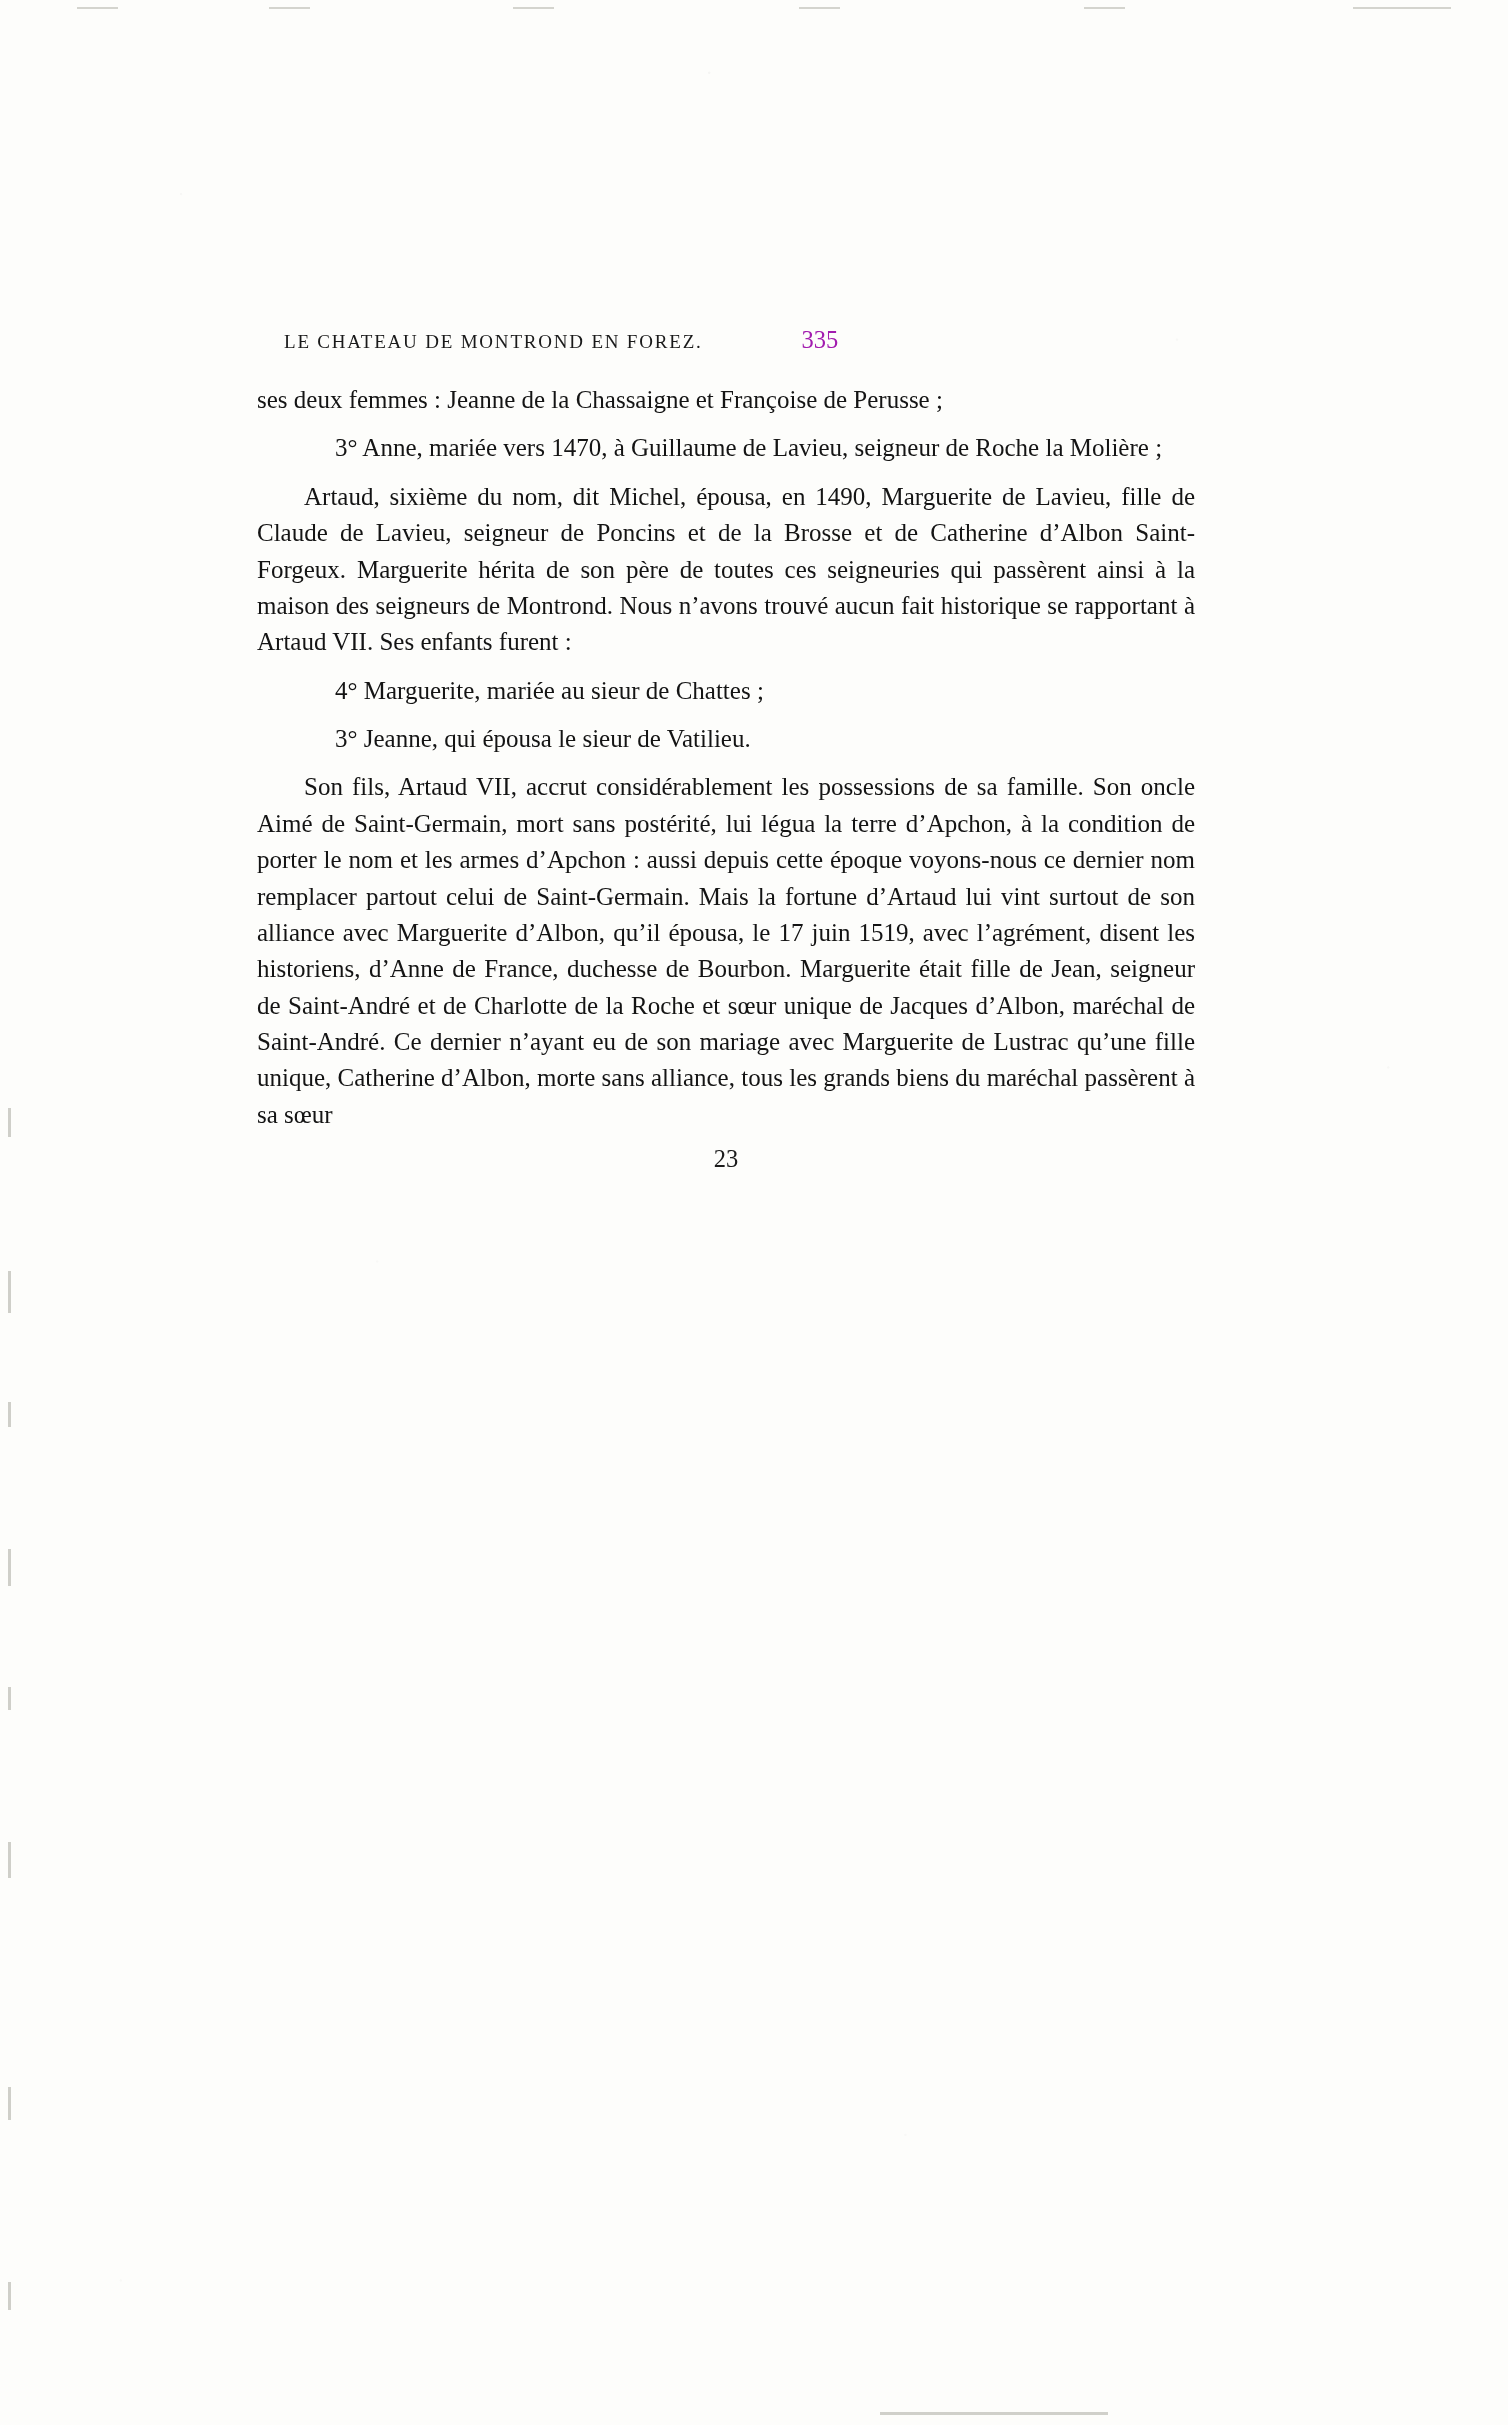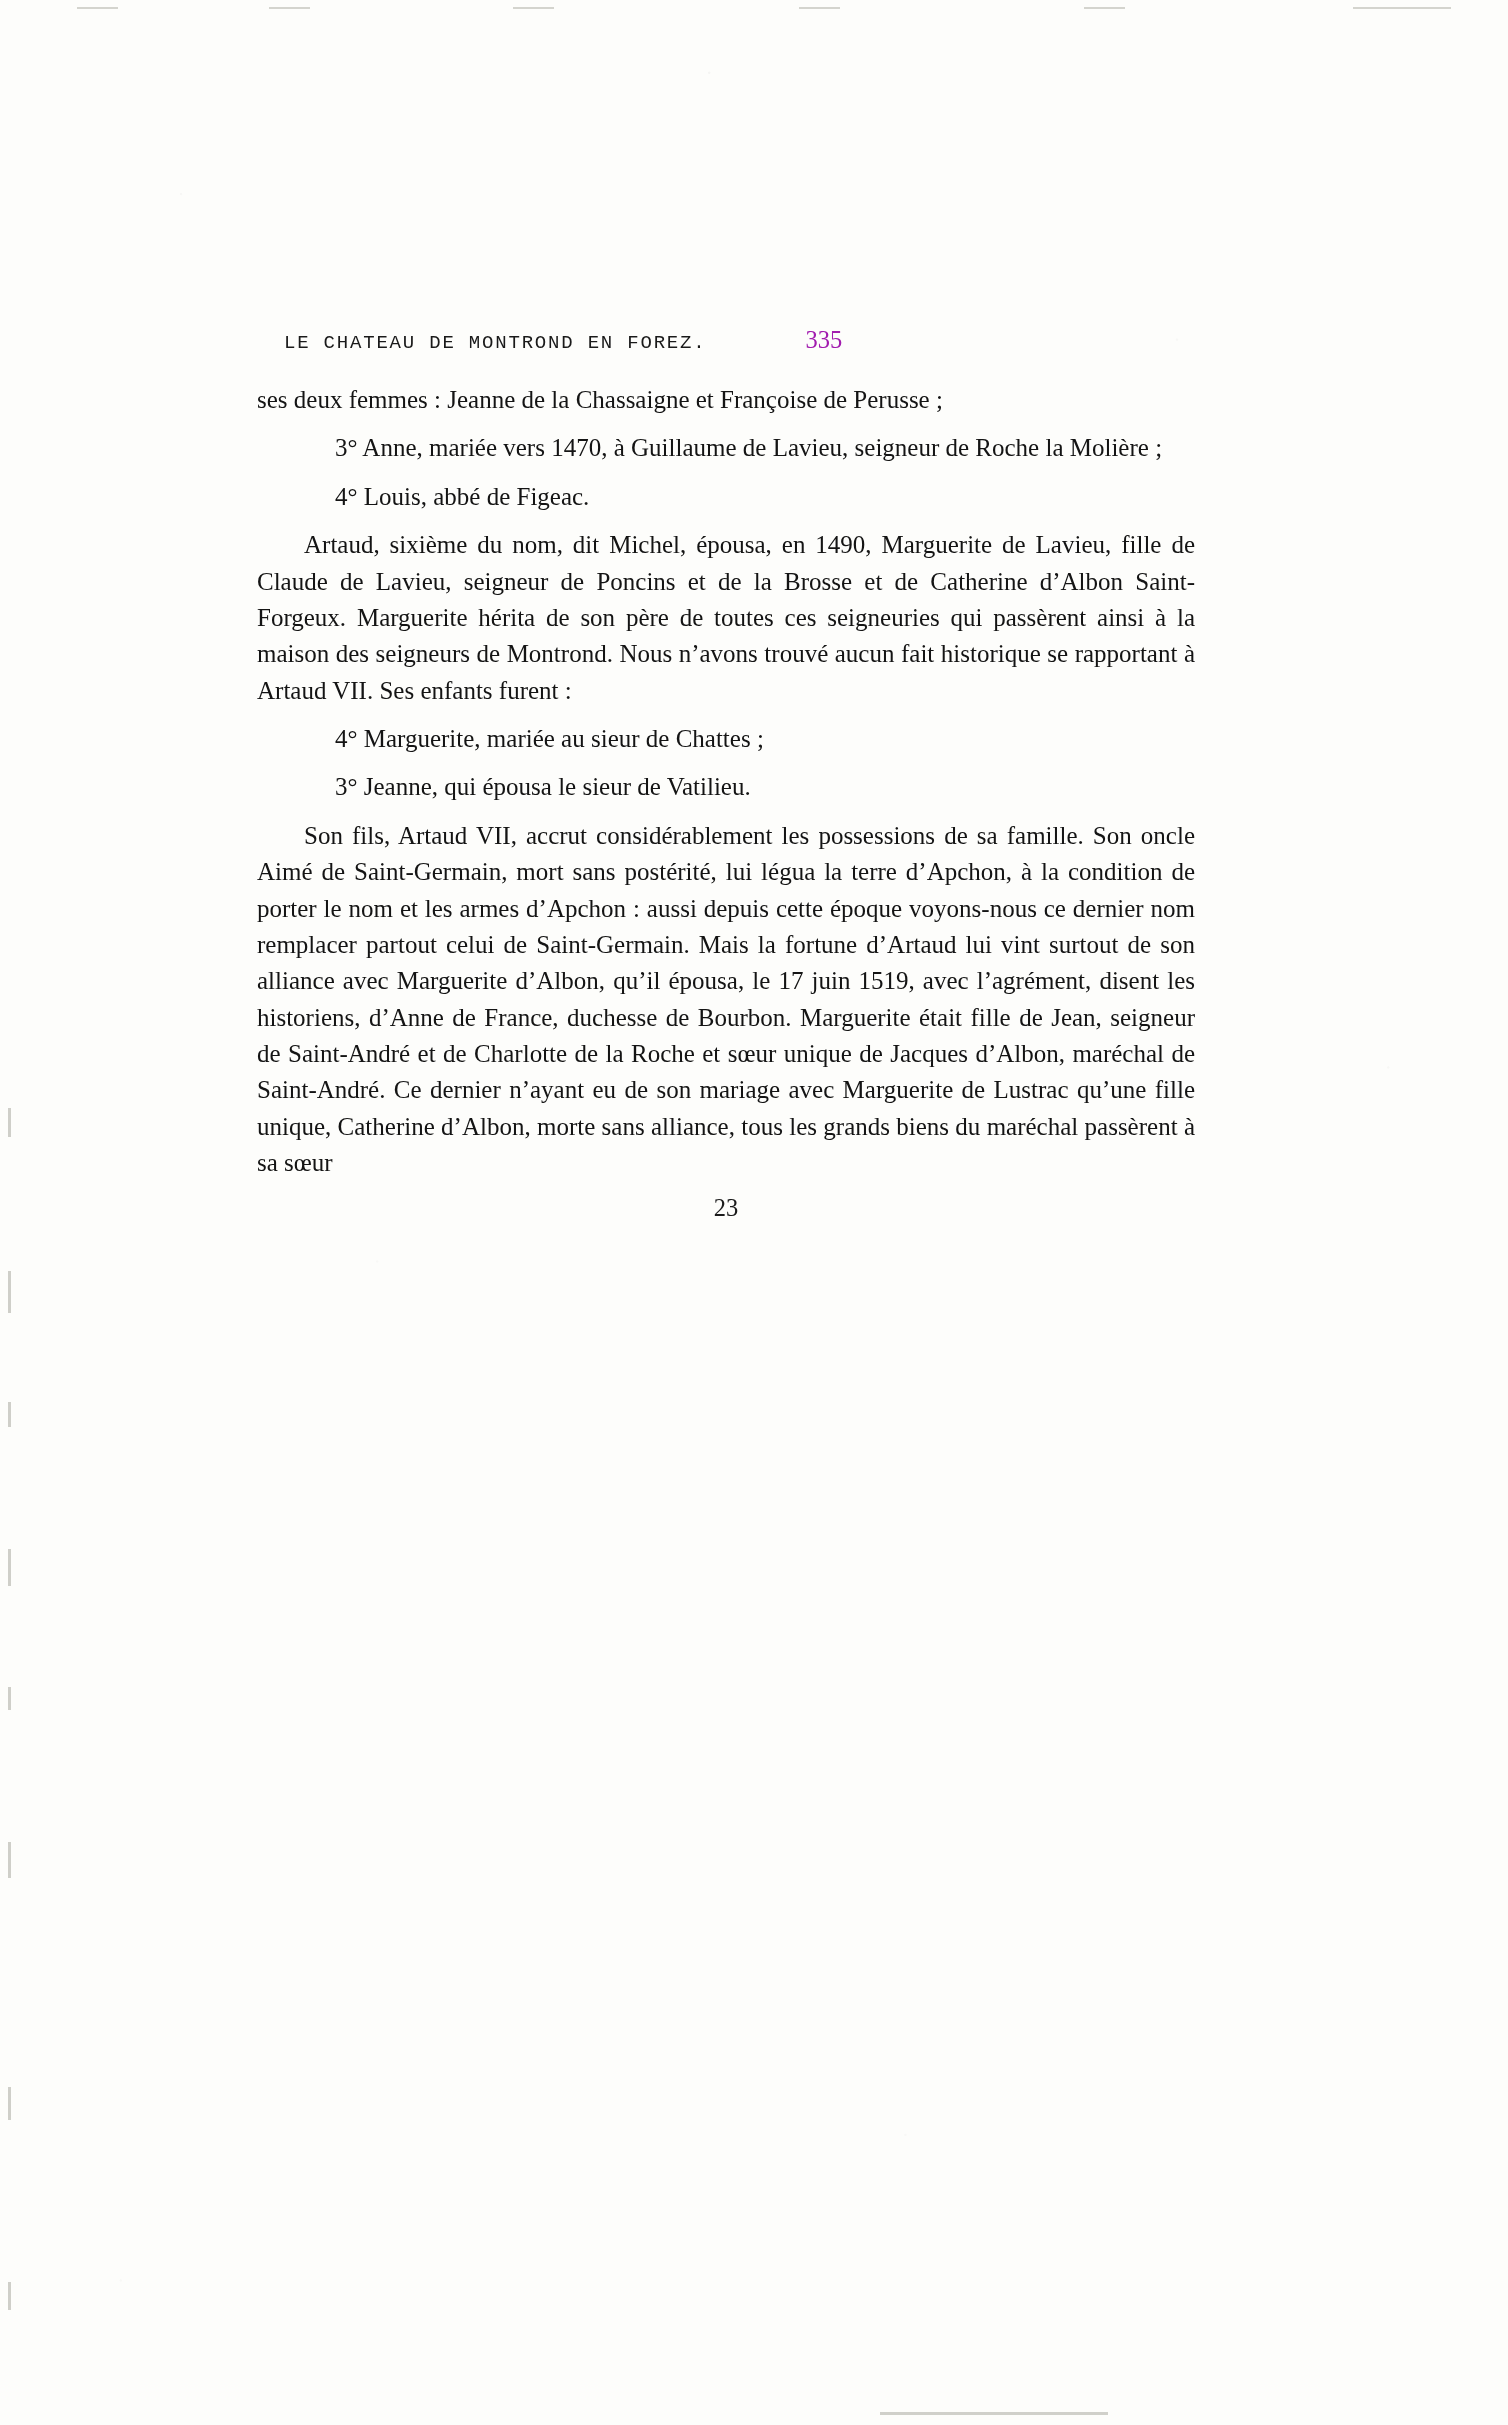--- a/index.html
+++ b/index.html
@@ -93,21 +93,20 @@
     letter-spacing: 1.3px;
     margin-bottom: 28px;
     padding-left: 39px;
   }
   .running-head .rh-title {
     font-variant: small-caps;
     text-transform: uppercase;
     font-size: 19px;
     letter-spacing: 1.8px;
     color: #1a1a1a;
-    font-family: Liberation Mono, monospace;
   }
   .running-head .rh-page {
     margin-left: 99px;
     font-size: 24.5px;
     letter-spacing: 0;
     color: #a21caf;
   }
 
   p {
     margin: 12px;
@@ -175,21 +174,20 @@
 
   <div class="text-block">
 
     <div class="running-head">
       <span class="rh-title">LE CHATEAU DE MONTROND EN FOREZ.</span>
       <span class="rh-page">335</span>
     </div>
 
     <p class="cont">ses deux femmes : Jeanne de la Chassaigne et Françoise de Perusse ;</p>
     <p class="item">3° Anne, mariée vers 1470, à Guillaume de Lavieu, seigneur de Roche la Molière ;</p>
-    <p class="item">4° Louis, abbé de Figeac.</p>
     <p class="ind">Artaud, sixième du nom, dit Michel, épousa, en 1490, Marguerite de Lavieu, fille de Claude de Lavieu, seigneur de Poncins et de la Brosse et de Catherine d’Albon Saint-Forgeux. Marguerite hérita de son père de toutes ces seigneuries qui passèrent ainsi à la maison des seigneurs de Montrond. Nous n’avons trouvé aucun fait historique se rapportant à Artaud VII. Ses enfants furent :</p>
     <p class="item">4° Marguerite, mariée au sieur de Chattes ;</p>
     <p class="item">3° Jeanne, qui épousa le sieur de Vatilieu.</p>
     <p class="ind">Son fils, Artaud VII, accrut considérablement les possessions de sa famille. Son oncle Aimé de Saint-Germain, mort sans postérité, lui légua la terre d’Apchon, à la condition de porter le nom et les armes d’Apchon : aussi depuis cette époque voyons-nous ce dernier nom remplacer partout celui de Saint-Germain. Mais la fortune d’Artaud lui vint surtout de son alliance avec Marguerite d’Albon, qu’il épousa, le 17 juin 1519, avec l’agrément, disent les historiens, d’Anne de France, duchesse de Bourbon. Marguerite était fille de Jean, seigneur de Saint-André et de Charlotte de la Roche et sœur unique de Jacques d’Albon, maréchal de Saint-André. Ce dernier n’ayant eu de son mariage avec Marguerite de Lustrac qu’une fille unique, Catherine d’Albon, morte sans alliance, tous les grands biens du maréchal passèrent à sa sœur</p>
 
     <div class="folio-wrap">
       <div class="folio">23</div>
     </div>
 
   </div>

